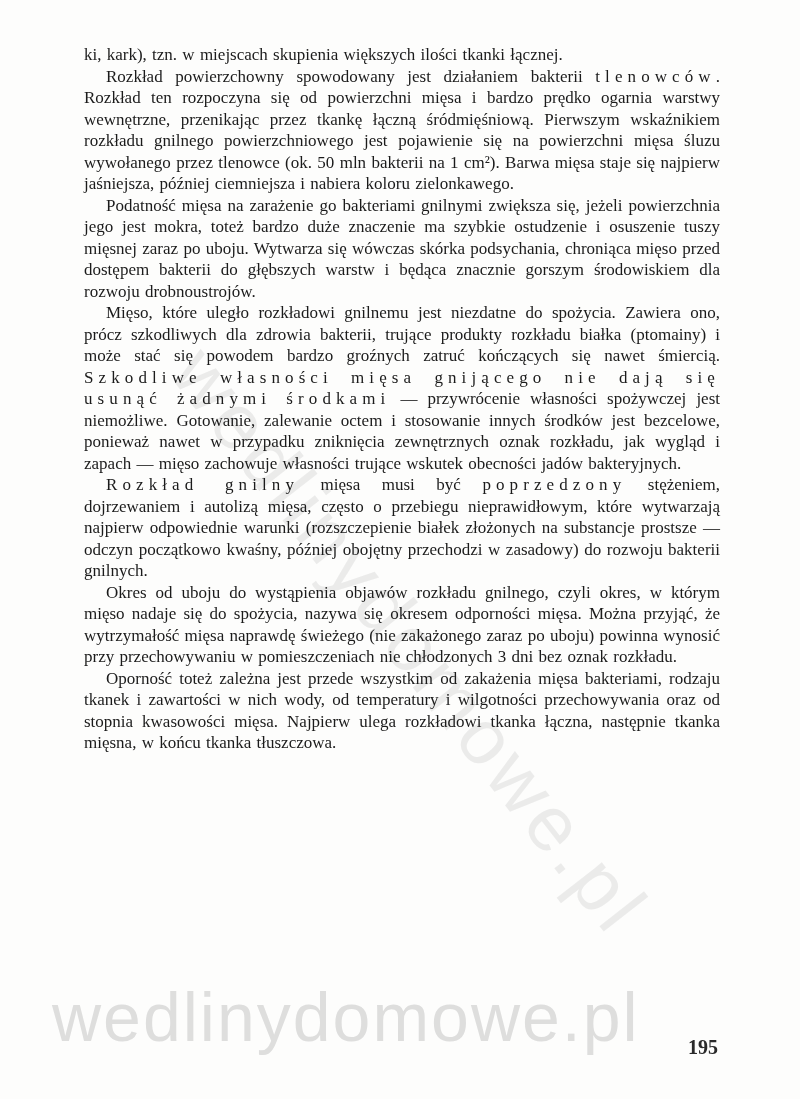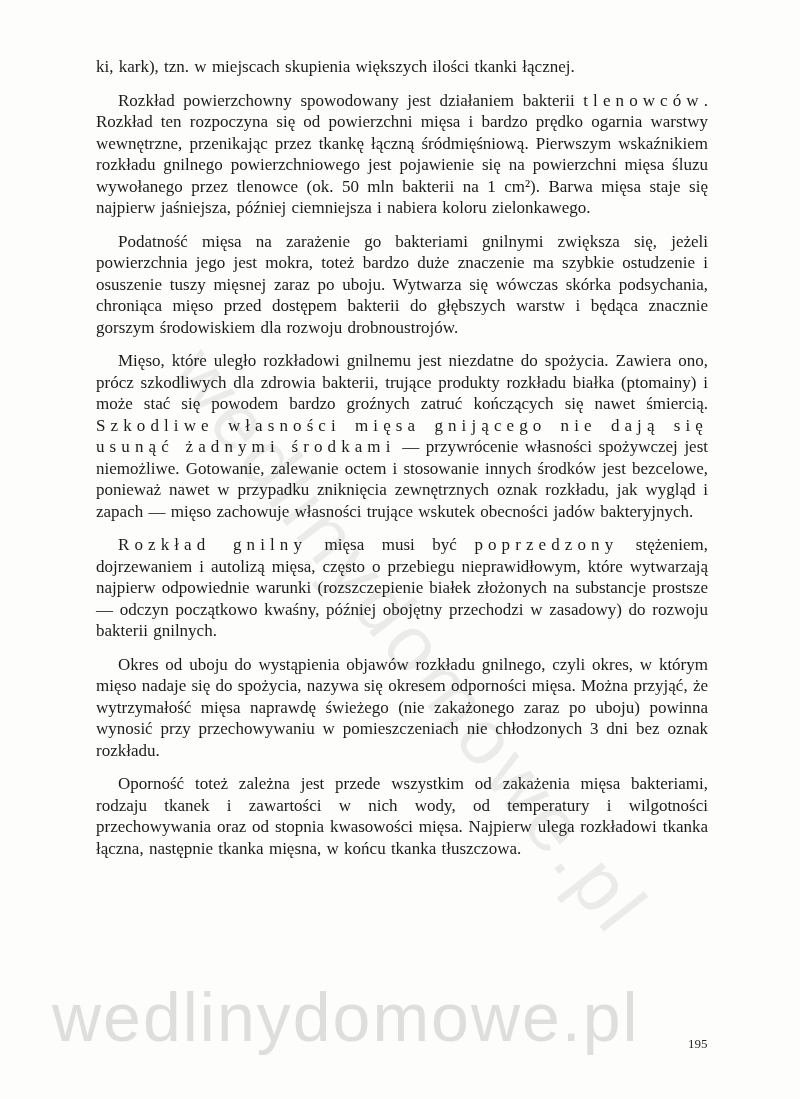--- a/index.html
+++ b/index.html
@@ -17,33 +17,33 @@
   .text-block {
     position: absolute;
     left: 84px; top: 44px;
     width: 636px;
     color: #1b1b1b;
     font-size: 17px;
     line-height: 21.5px;
     z-index: 2;
   }
   p.para {
-    margin: 12px;
+    margin: 0;
     text-align: justify;
     word-spacing: 1px;
   }
   p.para.indent { text-indent: 22px; }
   .seg-normal {}
   .seg-bold { font-weight: normal; }
   .seg-spaced { letter-spacing: 0.30em; }
   .page-number {
     position: absolute;
     left: 688px; top: 1036px;
-    font-size: 13px;
-    font-weight: normal;
+    font-size: 20px;
+    font-weight: bold;
     color: #2a2a2a;
     z-index: 2;
   }
   .watermark {
     position: absolute;
     font-family: "Liberation Sans", sans-serif;
     color: #b9b9b9;
     pointer-events: none;
     white-space: nowrap;
     z-index: 1;

